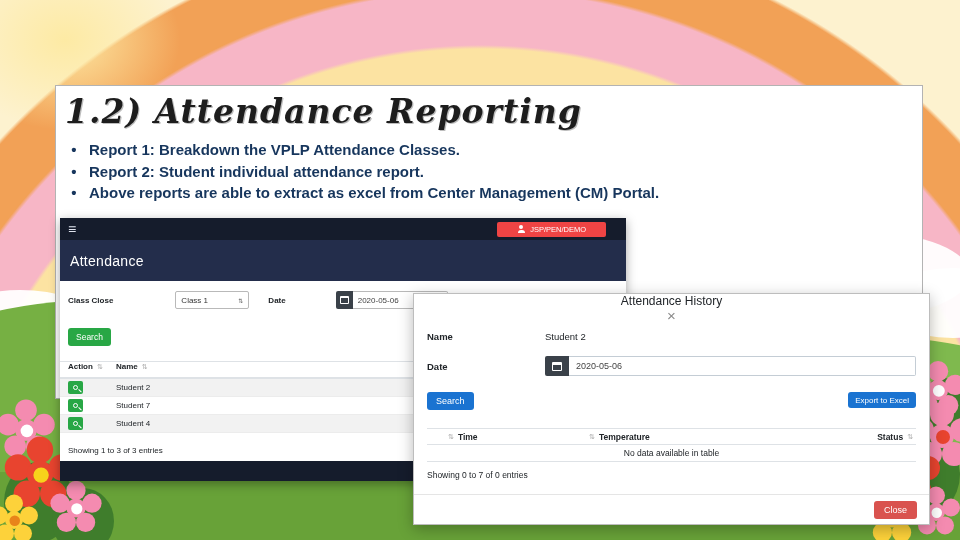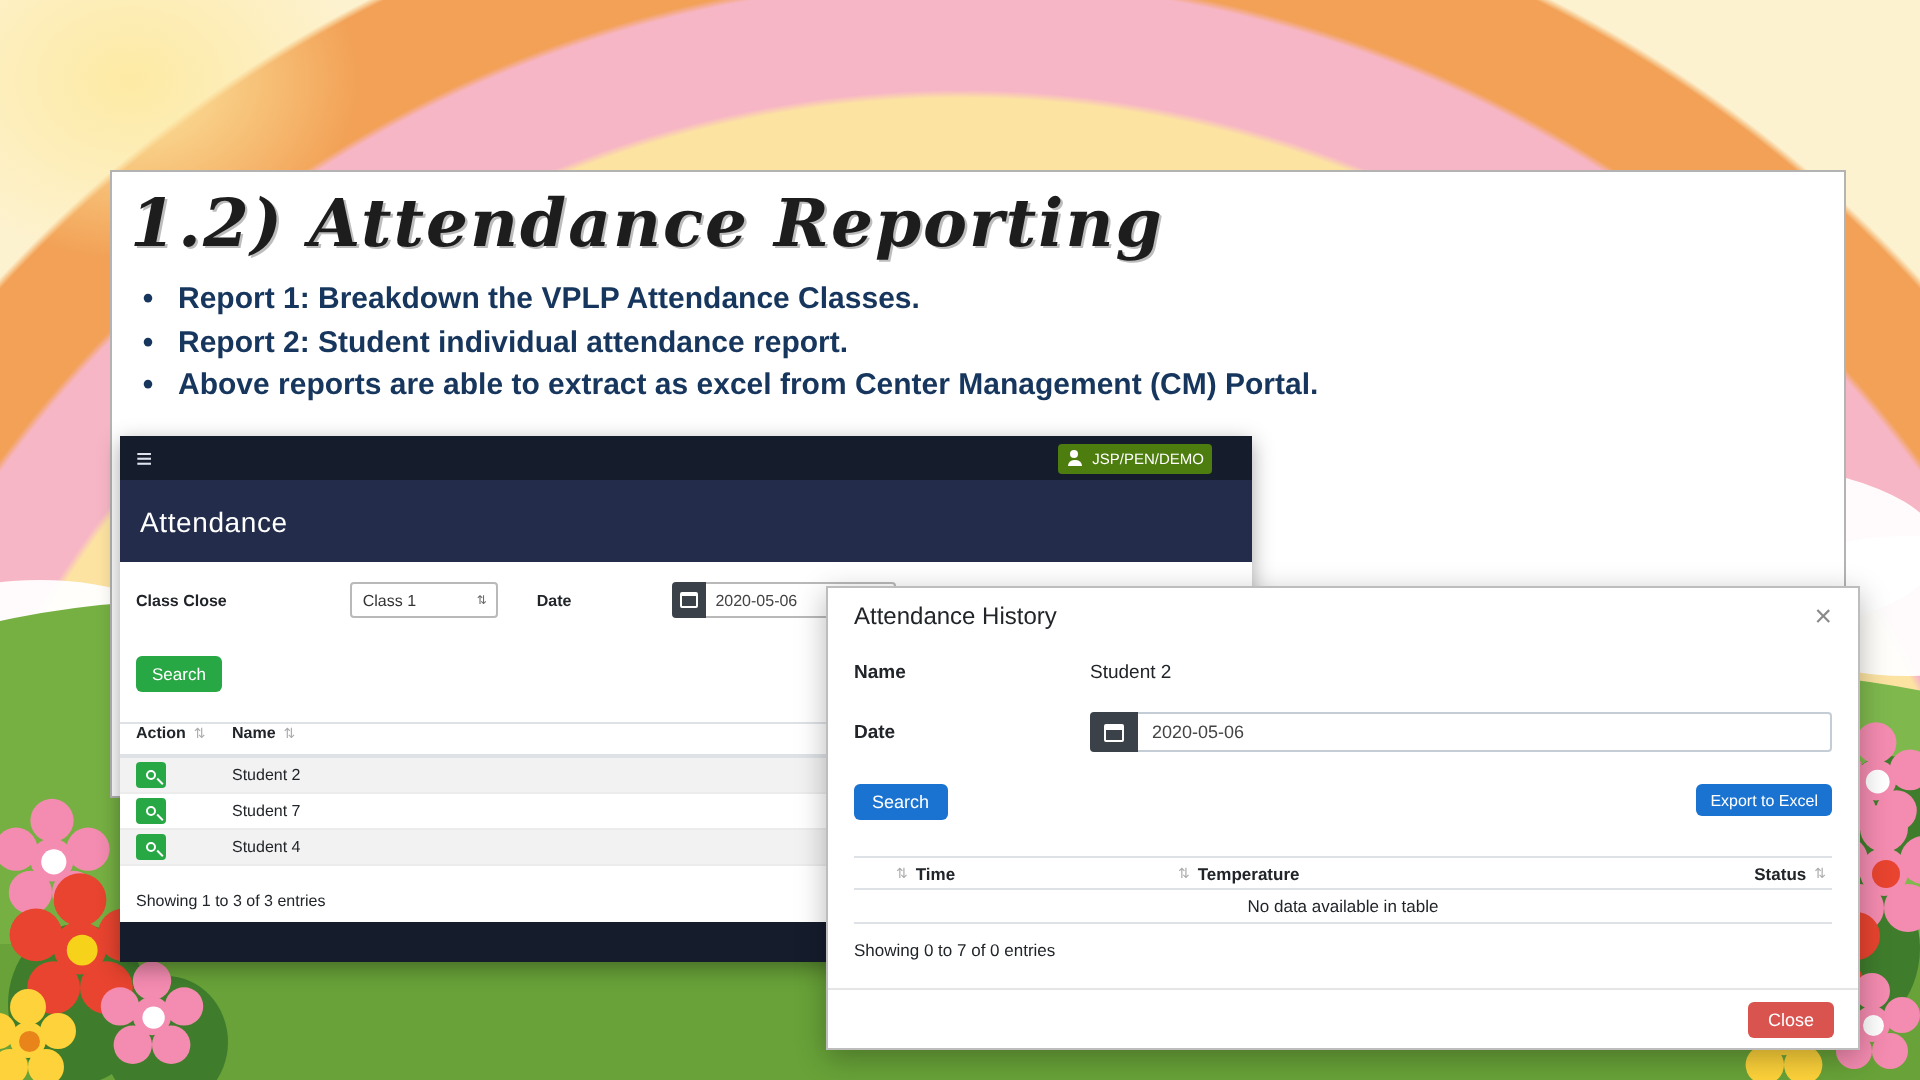--- a/index.html
+++ b/index.html
@@ -33,22 +33,22 @@
   .bullets { position: absolute; left: 12px; top: 53px; list-style: none; }
   .bullets li { display: flex; font-size: 15px; font-weight: 700; color: #17365d; line-height: 21.5px; }
   .bullets .dot { width: 12px; margin-right: 9px; text-align: center; }
 
   
   .app { position: absolute; left: 60px; top: 218px; width: 566px; height: 263px; z-index: 3;
     background: #fff; box-shadow: 0 3px 10px rgba(0,0,0,.35); }
   .app-nav { height: 22px; background: #151c2c; display: flex; align-items: center;
     justify-content: space-between; padding: 0 20px 0 8px; }
   .menu-ic { color: #dfe3ee; font-size: 14px; line-height: 1; }
-  .nav-user { display: flex; align-items: center; gap: 5px; background: #4d7c0f; color: #fff;
-    font-size: 7.5px; padding: 3px 4px; border-radius: 2px; }
+  .nav-user { display: flex; align-items: center; gap: 5px; background: #ef4444; color: #fff;
+    font-size: 7.5px; padding: 3px 20px; border-radius: 2px; }
   .person { width: 8px; height: 8px; position: relative; display: inline-block; }
   .person::before { content: ""; position: absolute; left: 2px; top: 0; width: 4px; height: 4px; border-radius: 50%; background: #fff; }
   .person::after { content: ""; position: absolute; left: .5px; top: 4.5px; width: 7px; height: 3.5px; border-radius: 3px 3px 0 0; background: #fff; }
   .app-head { height: 41px; background: #232d4b; color: #fff; display: flex; align-items: center;
     padding-left: 10px; font-size: 14px; letter-spacing: .3px; }
   .app-card { position: relative; height: 180px; background: #fff; }
   .filters { display: flex; align-items: center; padding: 10px 8px 0 8px; }
   .flabel { font-size: 8px; font-weight: 700; color: #212529; white-space: nowrap; }
   .select { margin-left: 62px; width: 74px; height: 18px; border: 1px solid #b9b9b9; border-radius: 2px;
     display: flex; align-items: center; justify-content: space-between; padding: 0 5px; font-size: 8px; color: #333; background: #fff; }
@@ -76,21 +76,21 @@
     display: flex; align-items: center; justify-content: center; padding: 0; }
   .mag { width: 5px; height: 5px; border: 1px solid #fff; border-radius: 50%; position: relative; }
   .mag::after { content: ""; position: absolute; left: 3.5px; top: 4px; width: 3.5px; height: 1.2px;
     background: #fff; transform: rotate(45deg); }
   .tfoot { position: absolute; left: 8px; top: 165px; font-size: 8px; color: #212529; }
   .app-foot { position: absolute; left: 0; bottom: 0; width: 100%; height: 20px; background: #151c2c; }
 
   
   .modal { position: absolute; left: 413px; top: 293px; width: 517px; height: 232px; z-index: 4;
     background: #fff; border: 1px solid #bdbdbd; box-shadow: 0 4px 14px rgba(0,0,0,.28); }
-  .m-head { height: 28px; display: flex; align-items: center; justify-content: space-between; padding: 0 13px; }
+  .m-head { height: 28px; display: flex; align-items: center; justify-content: space-between; padding: 0 13px; flex-direction: column; }
   .m-title { font-size: 12px; color: #212529; }
   .m-x { font-size: 15px; color: #8a8a8a; line-height: 1; }
   .m-body { padding: 6px 13px 0 13px; }
   .m-row { display: flex; align-items: center; }
   .r-name { height: 16px; margin-bottom: 12px; }
   .r-date { height: 20px; margin-bottom: 16px; }
   .r-btns { height: 18px; margin-bottom: 18px; justify-content: space-between; }
   .m-label { width: 118px; font-size: 9.5px; font-weight: 700; color: #212529; }
   .m-value { font-size: 9.5px; color: #212529; }
   .m-dgroup { display: flex; flex: 1; }

